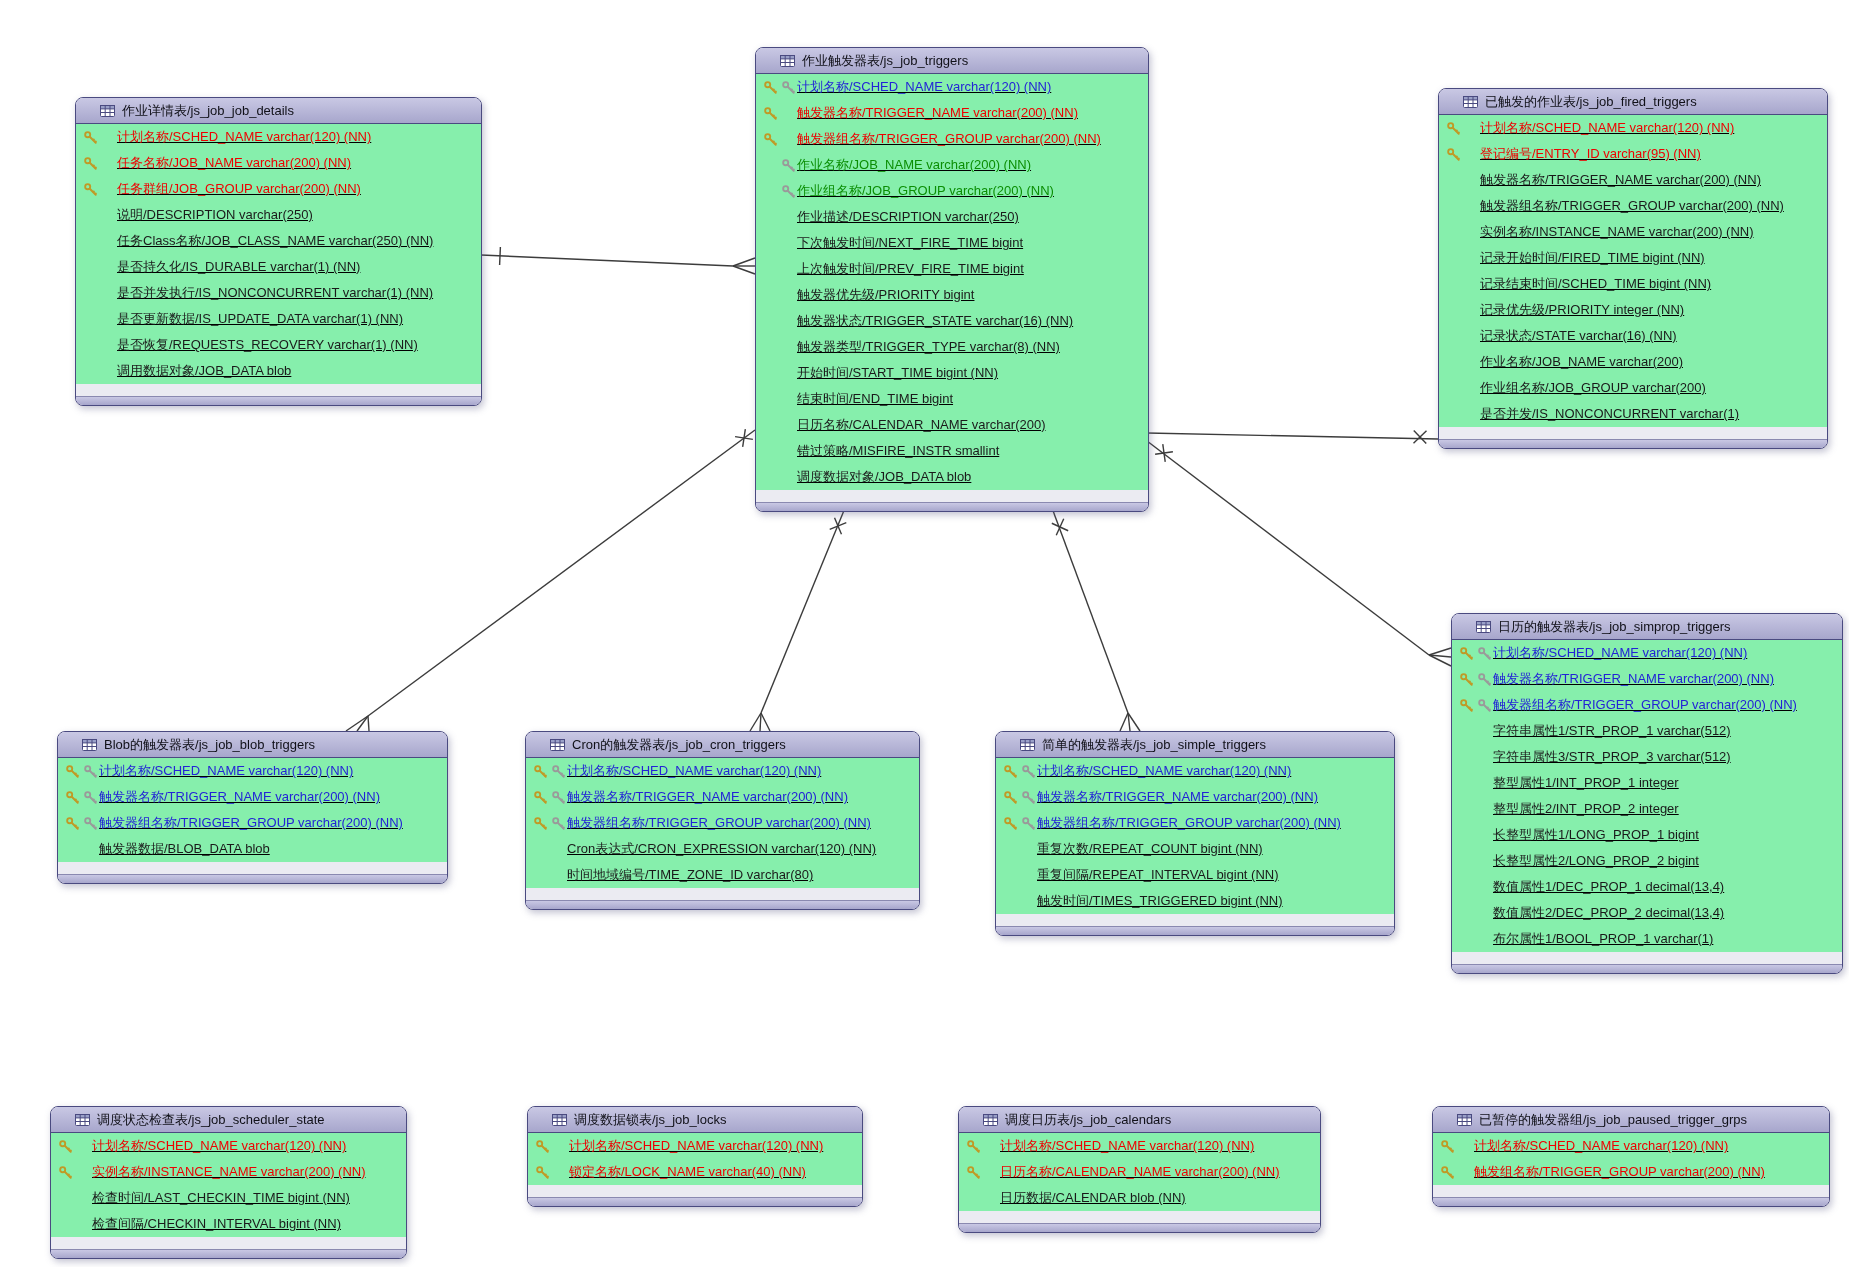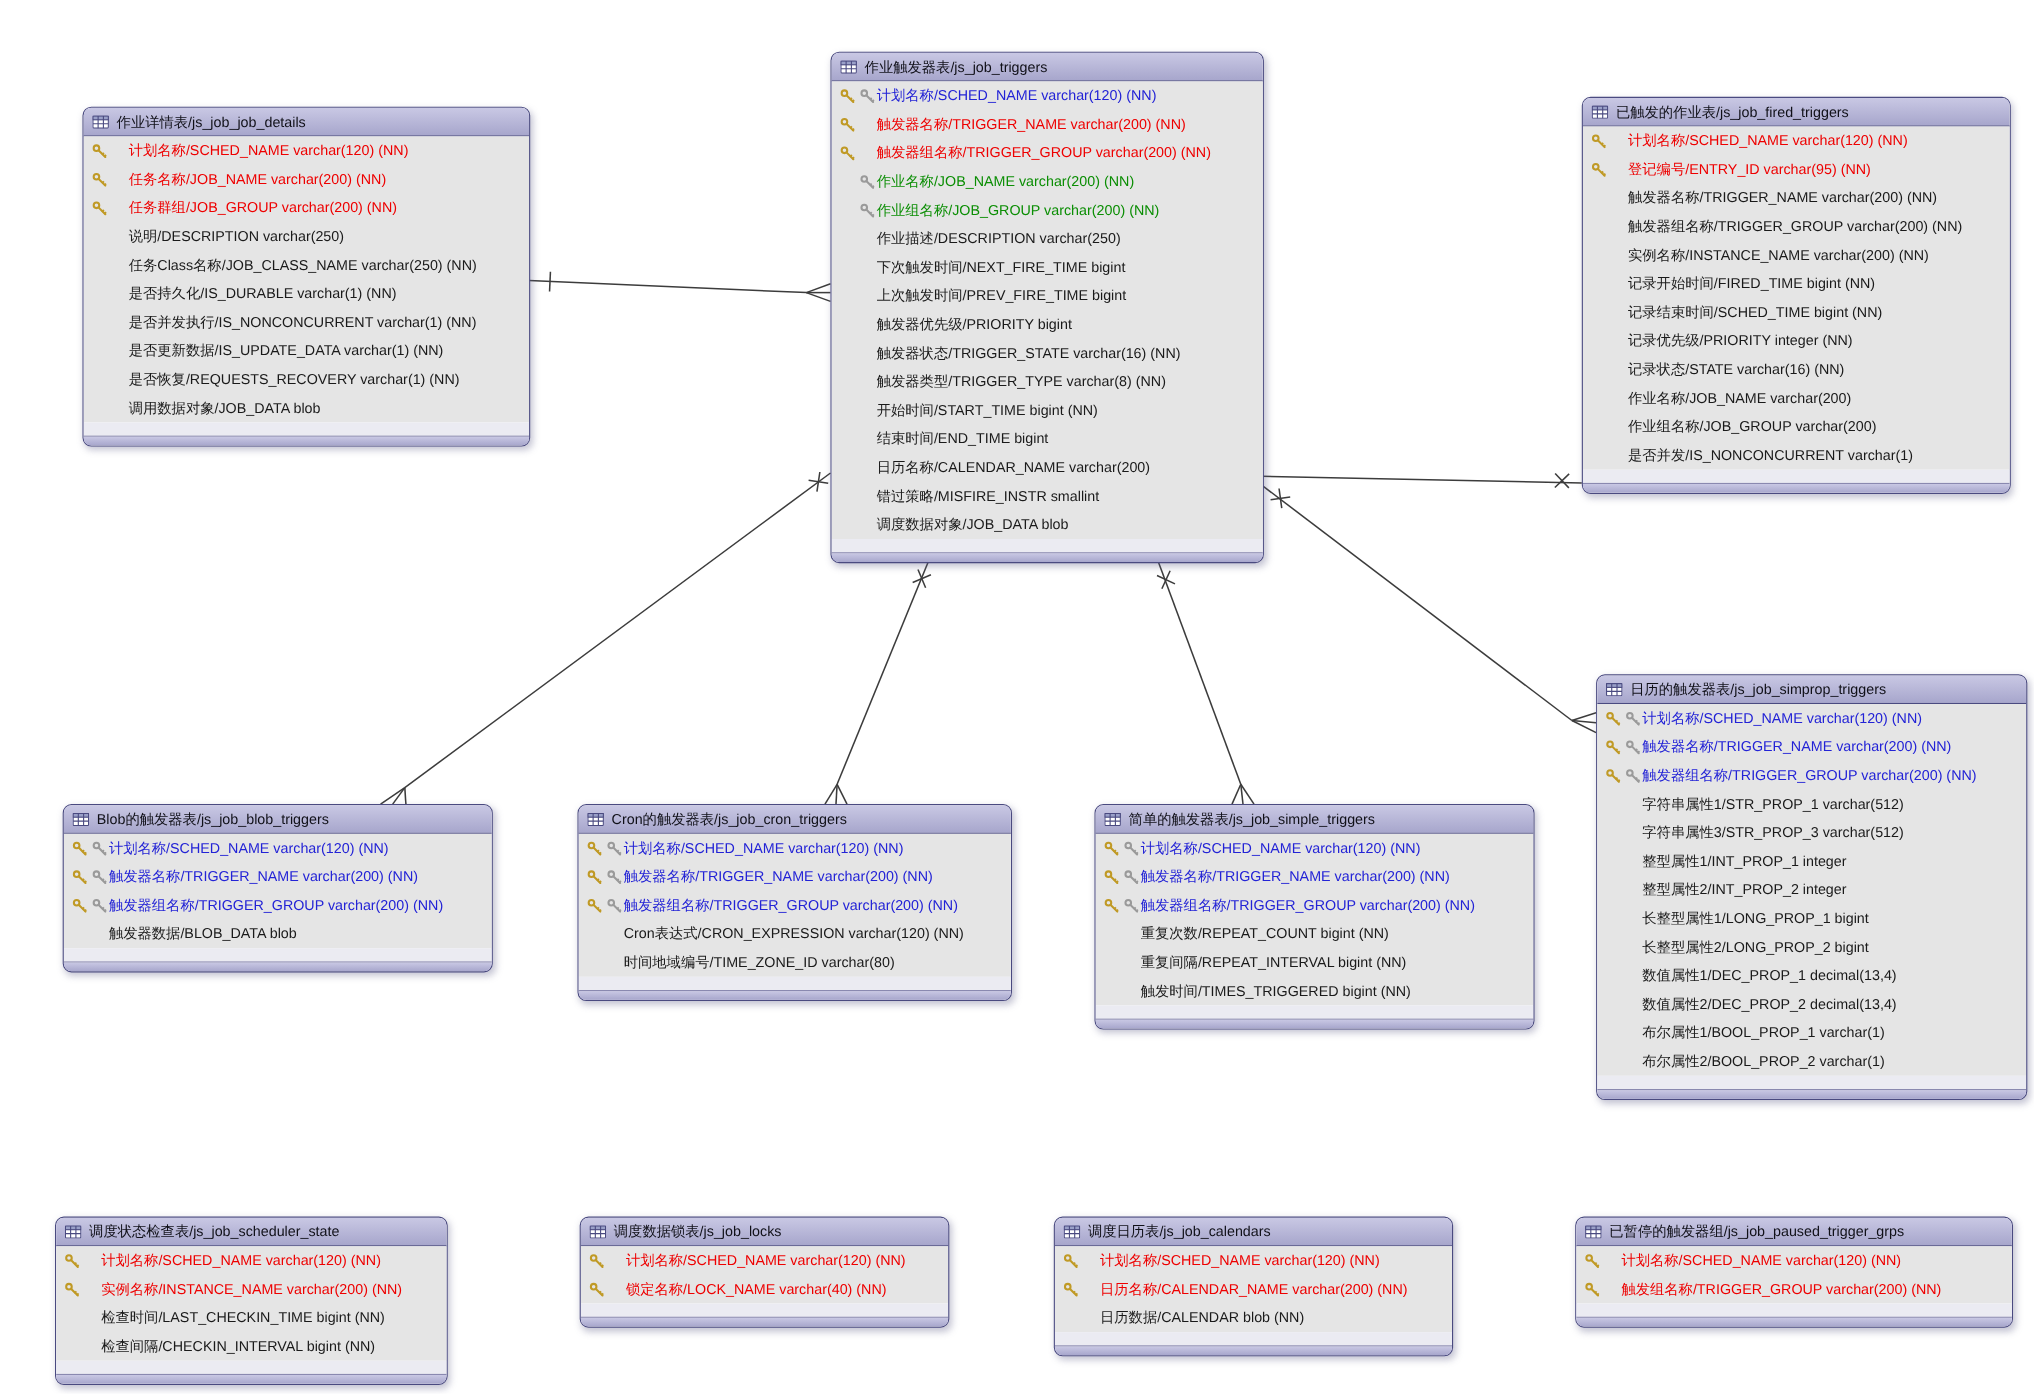--- a/index.html
+++ b/index.html
@@ -15,24 +15,24 @@
     border:1.6px solid var(--table-border,#4a4a80);
     border-radius:8px;
     background:#fff;
     box-shadow:2px 3px 7px rgba(100,100,140,.38);
     overflow:hidden;
   }
   .tbl-hdr{
     height:25px;
     background:linear-gradient(var(--header-top,#c9c8e4),var(--header-bottom,#a7a6cc));
     border-bottom:1.4px solid var(--table-border,#4a4a80);
-    display:flex;align-items:center;gap:7px;padding:0 8px;
+    display:flex;align-items:center;gap:7px;padding:0 24px;
     font-size:13px;color:#101018;white-space:nowrap;
   }
-  .tbl-body{background:#e5e5e5;}
+  .tbl-body{background:#86efac;text-decoration:underline;}
   .row{height:26px;display:flex;align-items:center;font-size:13px;color:var(--field-black,#1a1a1a);}
   .keys{width:41px;flex:none;display:flex;gap:3px;padding-left:7px;box-sizing:border-box;align-items:center;}
   .key-slot{width:15px;height:15px;flex:none;display:inline-block;}
   .key{flex:none;display:inline-block;}
   .key-gold{color:var(--gold-key,#c09a26);}
   .key-gray{color:var(--gray-key,#9a9a9a);}
   .ftext{white-space:nowrap;}
   .c-red{color:var(--field-red,#ee0000);}
   .c-blue{color:var(--field-blue,#2323d6);}
   .c-green{color:var(--field-green,#0b8e04);}
@@ -542,26 +542,20 @@
             <span class="key-slot"></span>
           </span>
     <span class="ftext">数值属性2/DEC_PROP_2 decimal(13,4)</span>
   </div>
         <div class="row">
     <span class="keys">
             <span class="key-slot"></span>
           </span>
     <span class="ftext">布尔属性1/BOOL_PROP_1 varchar(1)</span>
   </div>
-        <div class="row">
-    <span class="keys">
-            <span class="key-slot"></span>
-          </span>
-    <span class="ftext">布尔属性2/BOOL_PROP_2 varchar(1)</span>
-  </div>
       </div>
     <div class="tbl-spacer"></div>
     <div class="tbl-btm"></div>
   </div>
     <div class="tbl" style="left: 57px; top: 731px; width: 389px;">
     <div class="tbl-hdr">
       <span style="display:flex;align-items:center;">
           <svg width="15" height="12" viewBox="0 0 15 12">
             <rect x="0.5" y="0.5" width="14" height="11" rx="1" fill="#ffffff" stroke="#4a4a80"></rect>
             <rect x="0.5" y="0.5" width="14" height="3.4" fill="#9aa0c8" stroke="#4a4a80"></rect>

